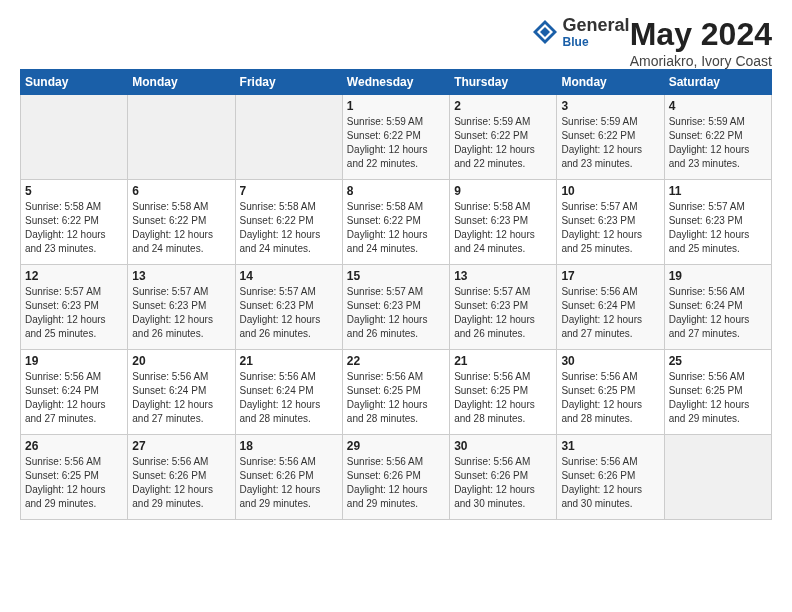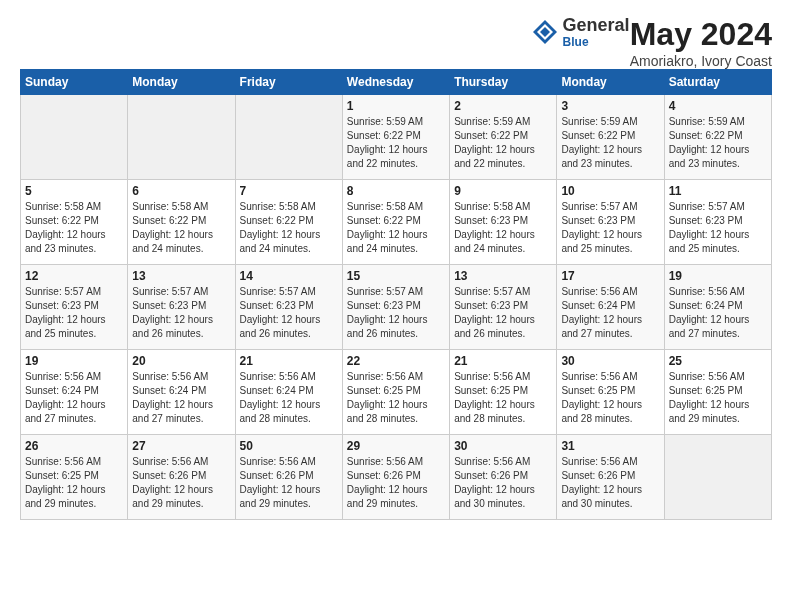--- a/index.html
+++ b/index.html
@@ -328,21 +328,21 @@
 and 29 minutes.</div>
           </td>
           <td>
             <span class="day-num">27</span>
             <div class="day-info" style="white-space: pre-line;">Sunrise: 5:56 AM
 Sunset: 6:26 PM
 Daylight: 12 hours
 and 29 minutes.</div>
           </td>
           <td>
-            <span class="day-num">50</span>
+            <span class="day-num">18</span>
             <div class="day-info" style="white-space: pre-line;">Sunrise: 5:56 AM
 Sunset: 6:26 PM
 Daylight: 12 hours
 and 29 minutes.</div>
           </td>
           <td>
             <span class="day-num">29</span>
             <div class="day-info" style="white-space: pre-line;">Sunrise: 5:56 AM
 Sunset: 6:26 PM
 Daylight: 12 hours

